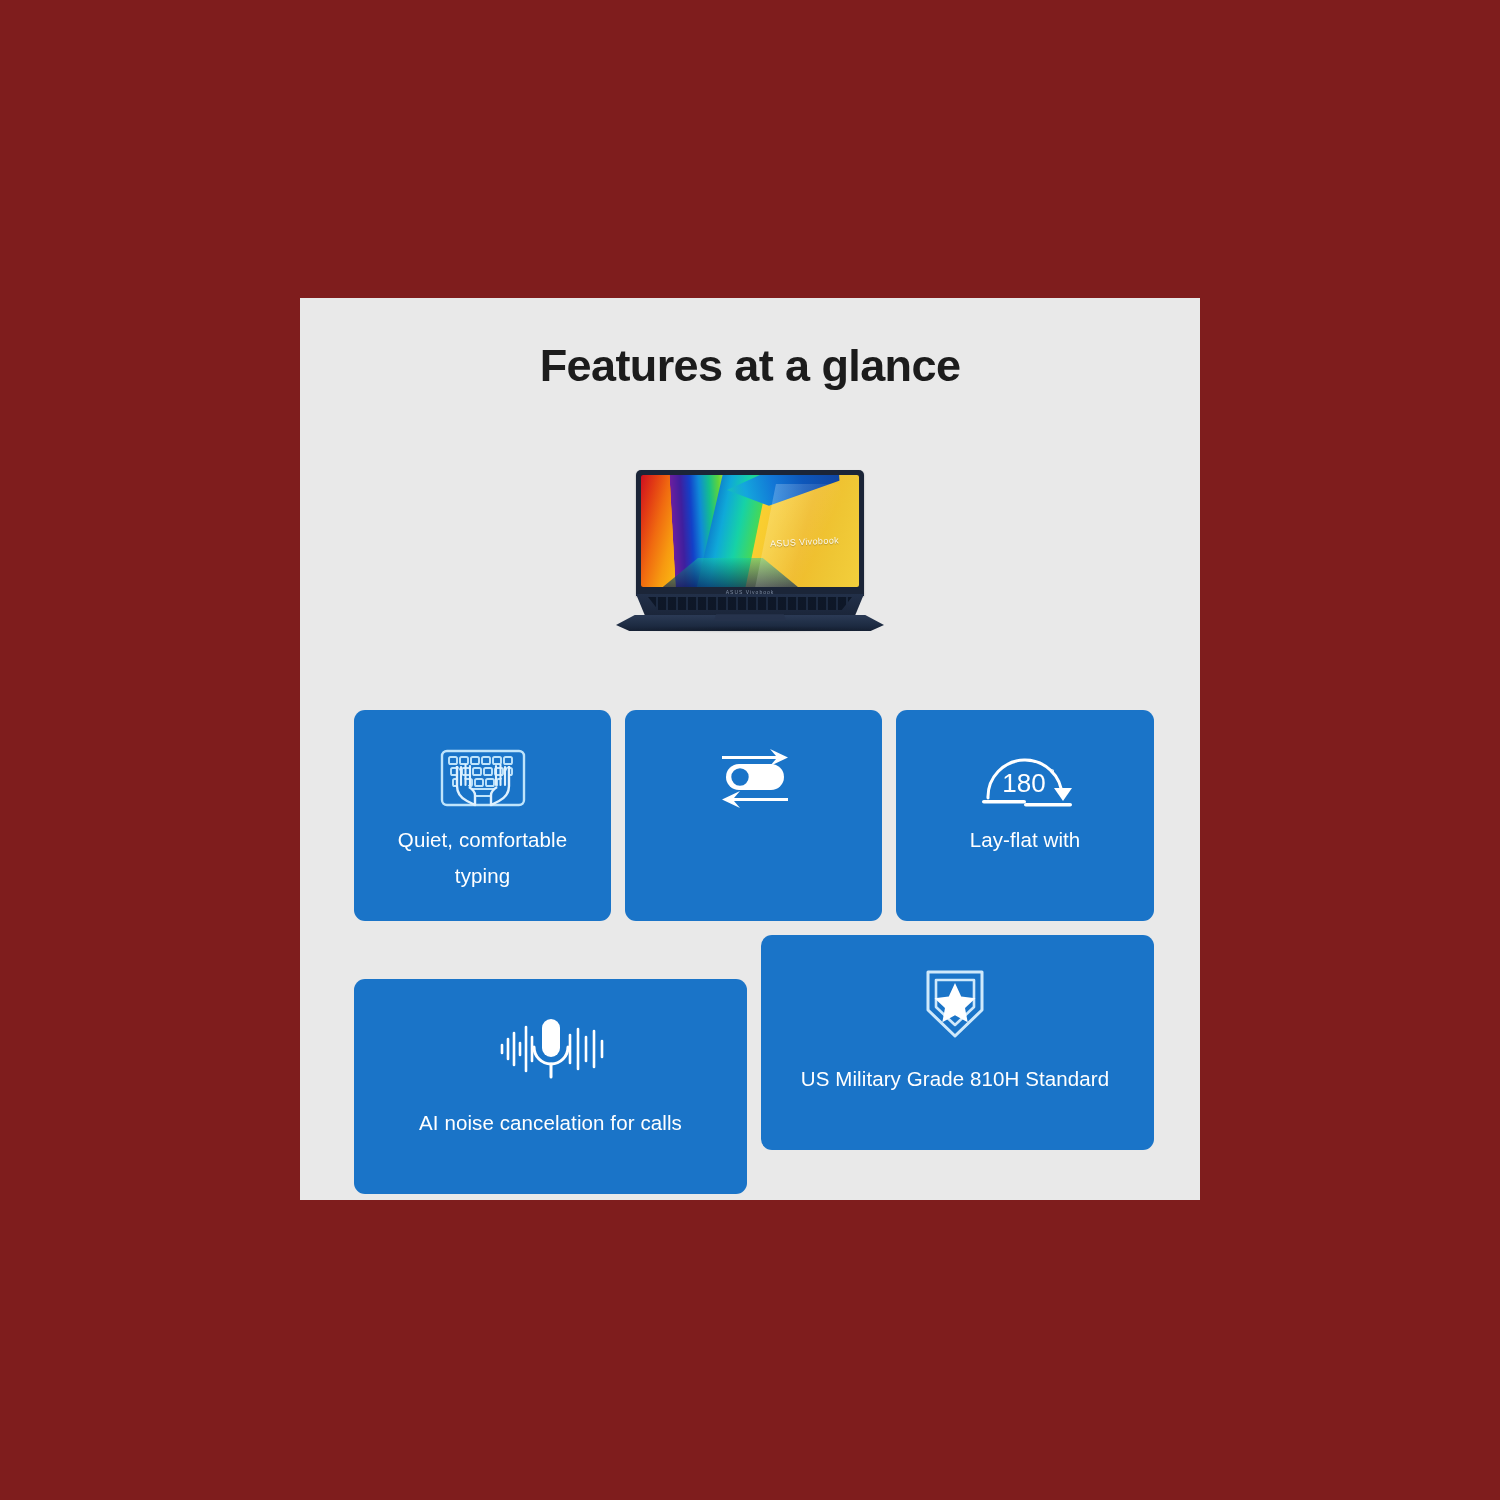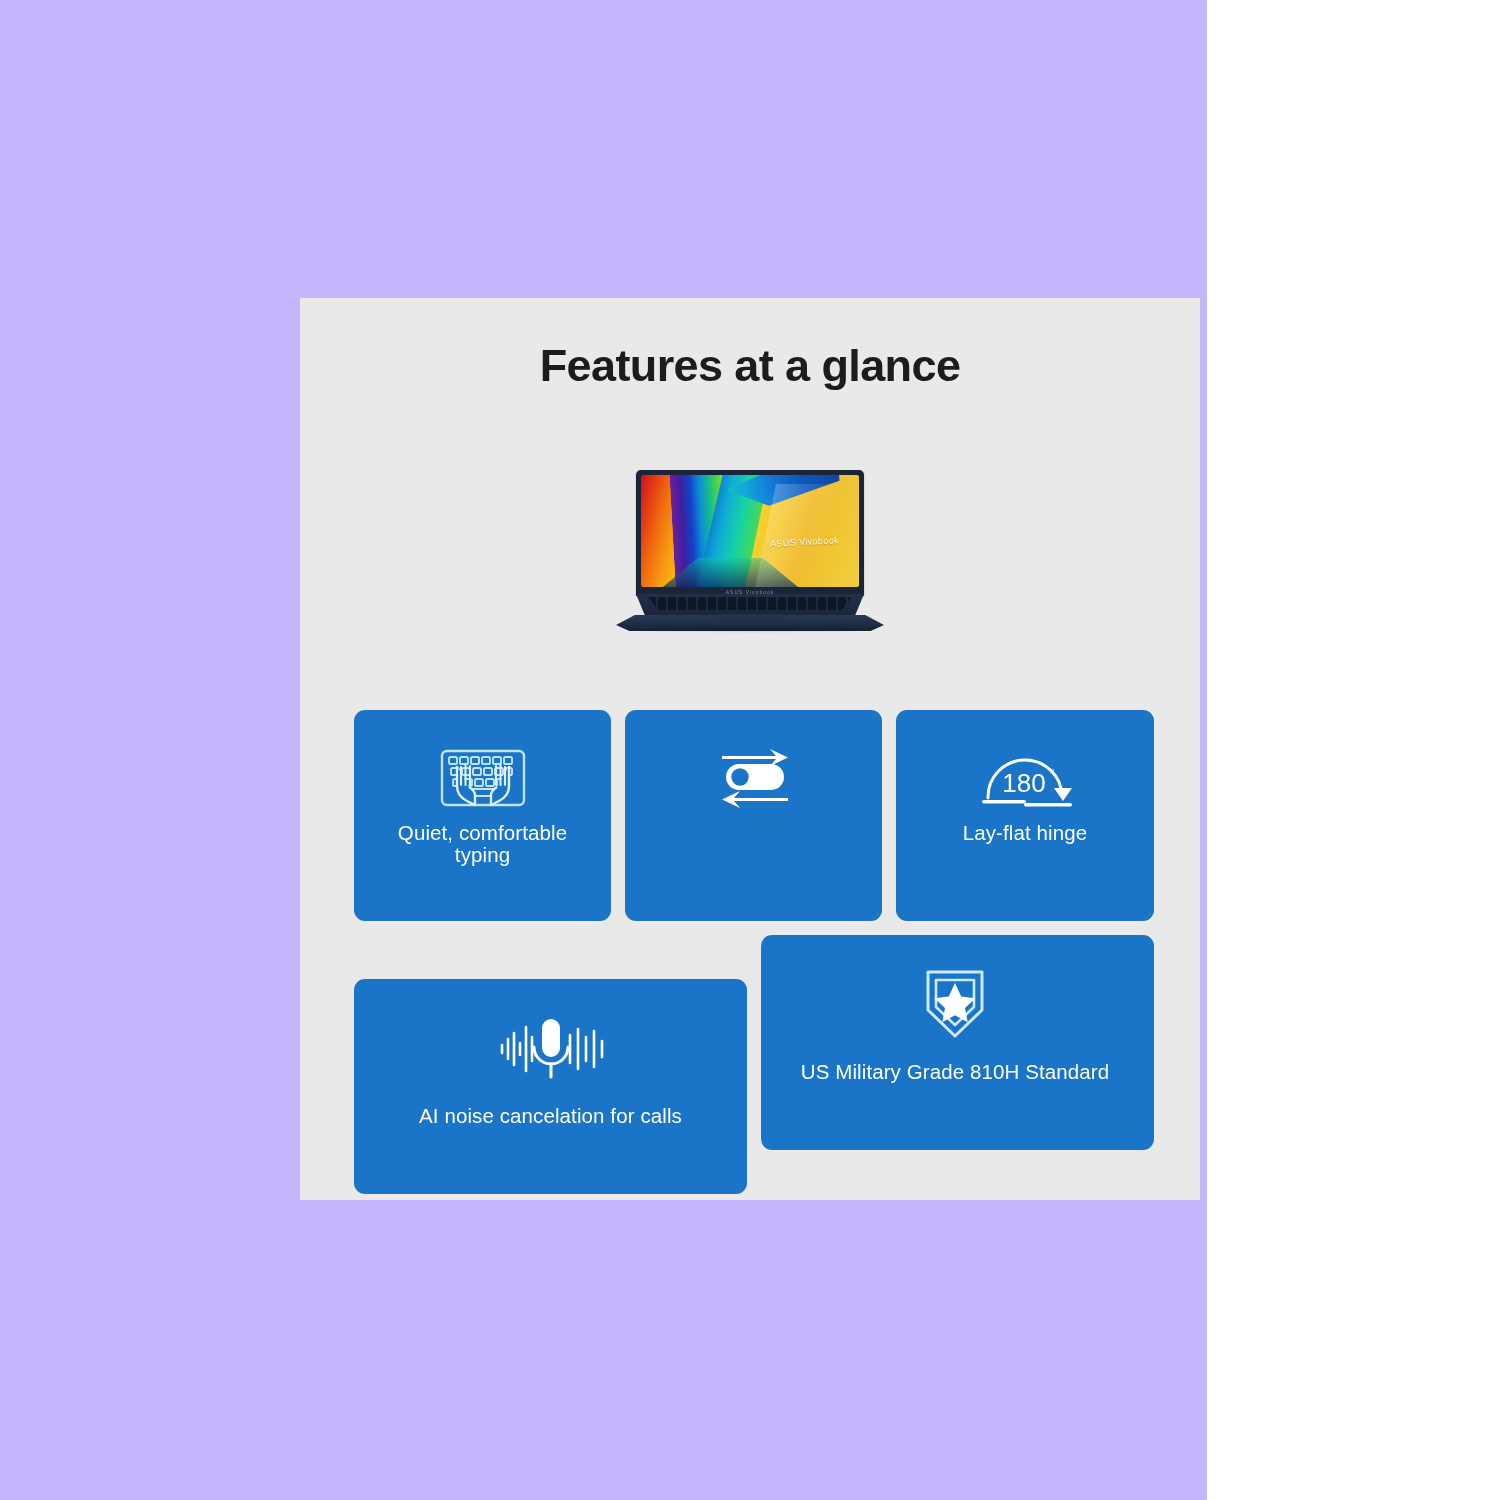--- a/index.html
+++ b/index.html
@@ -9,23 +9,23 @@
   }
   body {
     width: 1500px;
     height: 1500px;
     font-family: "Liberation Sans", sans-serif;
     -webkit-font-smoothing: antialiased;
   }
 
   #canvas {
     position: relative;
-    width: 1207px;
+    width: 1500px;
     height: 1500px;
-    background: #c4b5fd;
+    background: #7f1d1d;
     overflow: hidden;
   }
 
   
   #panel {
     position: absolute;
     left: 300px;
     top: 298px;
     width: 900px;
     height: 902px;
@@ -282,21 +282,21 @@
     height: 70px;
     display: flex;
     align-items: flex-end;
     justify-content: center;
     margin-bottom: 12px;
   }
   .row2 .card-icon { margin-bottom: 20px; }
   .card-label {
     color: #ffffff;
     font-size: 20.5px;
-    line-height: 22px;
+    line-height: 36px;
     text-align: center;
     font-weight: 400;
     letter-spacing: 0.1px;
     font-family: "Liberation Sans", sans-serif;
     max-width: 230px;
   }
   .row2 .card-label { max-width: 330px; }
 </style>
 </head>
 <body>
@@ -399,21 +399,21 @@
           <div class="card-icon">
             <svg width="118" height="62" viewBox="0 0 118 62" fill="none">
               <path d="M22 50 A37 37 0 0 1 96 48" stroke="#ffffff" stroke-width="3" fill="none" stroke-linecap="round"></path>
               <path d="M88 40 L97 53 L106 40 Z" fill="#ffffff"></path>
               <rect x="16" y="52" width="44" height="3.6" rx="1.8" fill="#ffffff"></rect>
               <rect x="58" y="55" width="48" height="3.6" rx="1.8" fill="#ffffff"></rect>
               <text x="58" y="44" fill="#ffffff" font-family="Liberation Sans, sans-serif" font-size="26" text-anchor="middle">180</text>
               <text x="86" y="30" fill="#ffffff" font-family="Liberation Sans, sans-serif" font-size="13" text-anchor="middle">°</text>
             </svg>
           </div>
-          <div class="card-label">Lay-flat hinge</div>
+          <div class="card-label">Lay-flat with</div>
         </div>
       </div>
 
       <div class="card-row row2">
 
         <div class="card c4">
           <div class="card-icon">
             <svg width="118" height="72" viewBox="0 0 118 72" fill="none">
 
               <g stroke="#ffffff" stroke-width="2.6" stroke-linecap="round">

